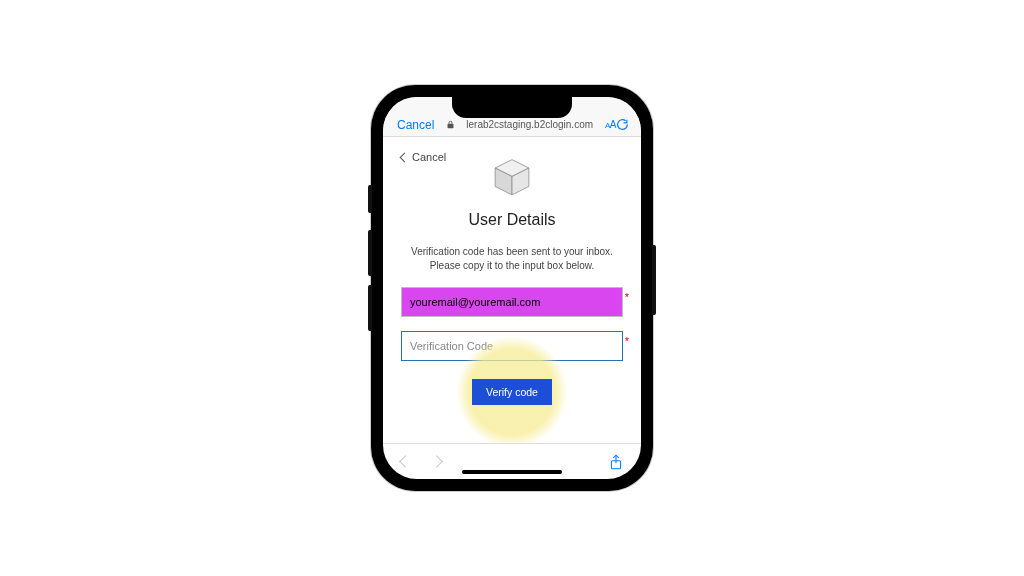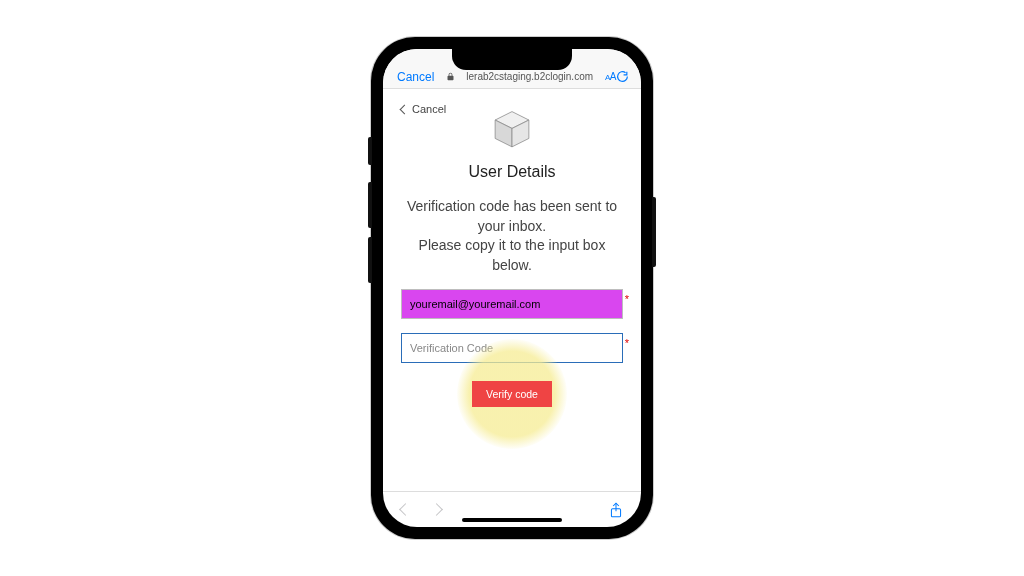--- a/index.html
+++ b/index.html
@@ -9,21 +9,21 @@
       background: #fff;
       font-family: -apple-system, BlinkMacSystemFont, "Segoe UI", Helvetica, Arial, sans-serif;
       display: flex;
       align-items: center;
       justify-content: center;
       position: relative;
       overflow: hidden;
     }
     .phone {
       width: 282px;
-      height: 502px;
+      height: 406px;
       background: #000;
       border-radius: 44px;
       position: relative;
       box-shadow: 0 0 0 1px rgba(0,0,0,0.2);
       padding: 12px;
     }
     .phone-side-btn-left1 { position:absolute; left:-3px; top:100px; width:4px; height:28px; background:#111; border-radius:2px 0 0 2px; }
     .phone-side-btn-left2 { position:absolute; left:-3px; top:145px; width:4px; height:46px; background:#111; border-radius:2px 0 0 2px; }
     .phone-side-btn-left3 { position:absolute; left:-3px; top:200px; width:4px; height:46px; background:#111; border-radius:2px 0 0 2px; }
     .phone-side-btn-right { position:absolute; right:-3px; top:160px; width:4px; height:70px; background:#111; border-radius:0 2px 2px 0; }
@@ -69,21 +69,21 @@
       flex: 1;
       padding: 14px 18px 0 18px;
       position: relative;
       overflow: hidden;
     }
     .back-row { display:flex; align-items:center; gap:4px; color:#444; font-size:11px; }
     .back-chevron { width:7px; height:7px; border-left:1.5px solid #555; border-bottom:1.5px solid #555; transform:rotate(45deg); }
     .cube-wrap { text-align:center; margin-top:-8px; }
     .cube { width:46px; height:46px; display:inline-block; }
     h1.title { text-align:center; font-size:16px; font-weight:400; color:#222; margin-top:6px; }
-    .instruction { text-align:center; font-size:14px; color:#444; margin-top:16px; line-height:1.4; }
+    .instruction { text-align:center; font-size:10px; color:#444; margin-top:16px; line-height:1.4; }
     .field-wrap { position:relative; margin-top:14px; }
     .input {
       width:100%;
       height:30px;
       border:1px solid #bdbdbd;
       padding:0 8px;
       font-size:11px;
       outline:none;
       background:#fff;
     }
@@ -102,21 +102,21 @@
       border-radius:50%;
       background: radial-gradient(circle, rgba(246,236,147,0.75) 0%, rgba(246,236,147,0.75) 55%, rgba(246,236,147,0) 72%);
       left:50%;
       top:50%;
       transform:translate(-50%,-50%);
       z-index:0;
     }
     .verify-btn {
       position:relative;
       z-index:1;
-      background:#ef4444;
+      background:#1d4ed8;
       color:#fff;
       border:none;
       padding:7px 14px;
       font-size:10.5px;
       cursor:pointer;
     }
     .bottom-bar {
       height:36px;
       border-top:0.5px solid #ddd;
       display:flex;

